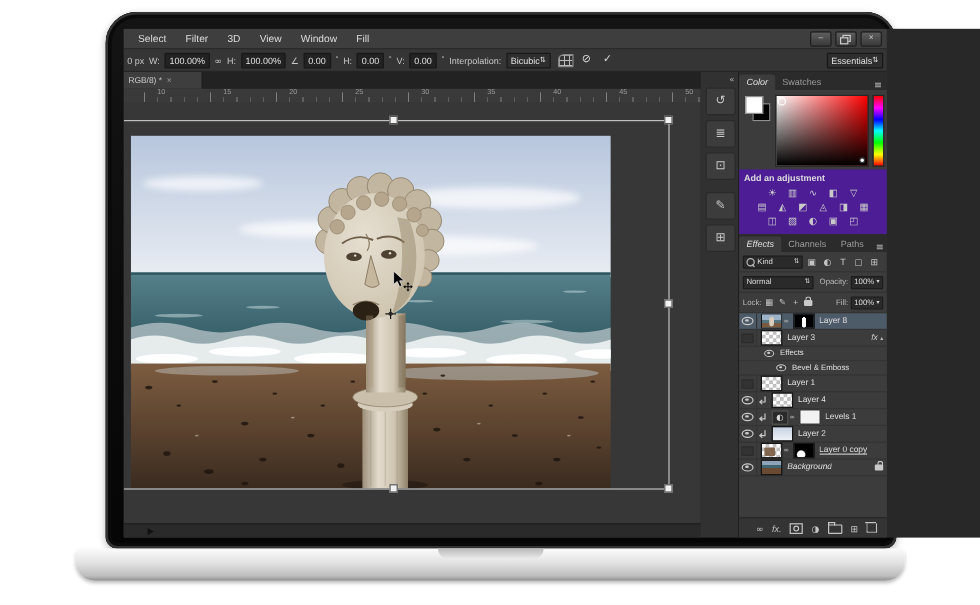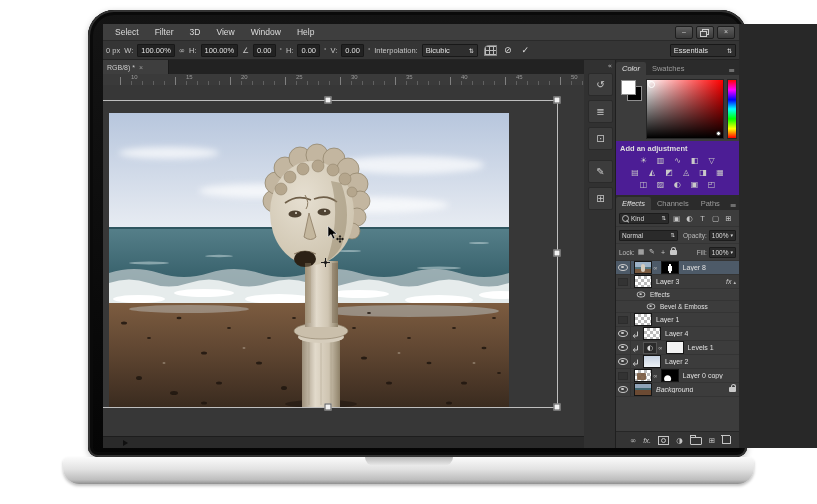--- a/index.html
+++ b/index.html
@@ -33,21 +33,21 @@
   .restore-box::before{content:"";position:absolute;left:5px;top:2px;width:5px;height:4px;border:1px solid #ccc;}
   .restore-box::after{content:"";position:absolute;left:3px;top:4px;width:5px;height:4px;border:1px solid #ccc;background:#444;}
 
   
   .optionsbar{position:absolute;left:0;top:17px;width:636px;height:19px;background:#353535;
               border-bottom:1px solid #242424;display:flex;align-items:center;gap:4px;
               padding:0 3px;box-sizing:border-box;font-size:7.5px;color:#c6c6c6;}
   .olabel{white-space:nowrap;}
   .ofield{background:#222;border:1px solid #181818;border-radius:1px;padding:1px 3px;color:#e0e0e0;
           font-size:7.5px;white-space:nowrap;}
-  .odrop{display:flex;align-items:center;gap:19px;background:#2e2e2e;border:1px solid #181818;
+  .odrop{display:flex;align-items:center;gap:0;background:#2e2e2e;border:1px solid #181818;
          border-radius:1px;padding:1px 3px;color:#e0e0e0;}
   .deg{font-size:6px;vertical-align:top;color:#bbb;}
   .warp-icon{width:11px;height:9px;margin-left:2px;
     background:linear-gradient(#0000,#0000),
       repeating-linear-gradient(to right,#bbb 0 1px,transparent 1px 4px),
       repeating-linear-gradient(to bottom,#bbb 0 1px,transparent 1px 4px);
     border:1px solid #888;border-radius:40% 5% 5% 5%;}
   .obtn{font-size:9px;color:#ddd;padding:0 3px;}
   .workspace{margin-left:auto;}
 
@@ -170,21 +170,21 @@
   </div>
 
   <div class="display">
 
     <div class="menubar">
       <span class="menu-item">Select</span>
       <span class="menu-item">Filter</span>
       <span class="menu-item">3D</span>
       <span class="menu-item">View</span>
       <span class="menu-item">Window</span>
-      <span class="menu-item">Help</span>
+      <span class="menu-item">Fill</span>
       <span class="win-controls">
         <span class="winbtn">–</span>
         <span class="winbtn restore-box"></span>
         <span class="winbtn">×</span>
       </span>
     </div>
 
     <div class="optionsbar">
       <span class="olabel">0 px</span>
       <span class="olabel">W:</span>

